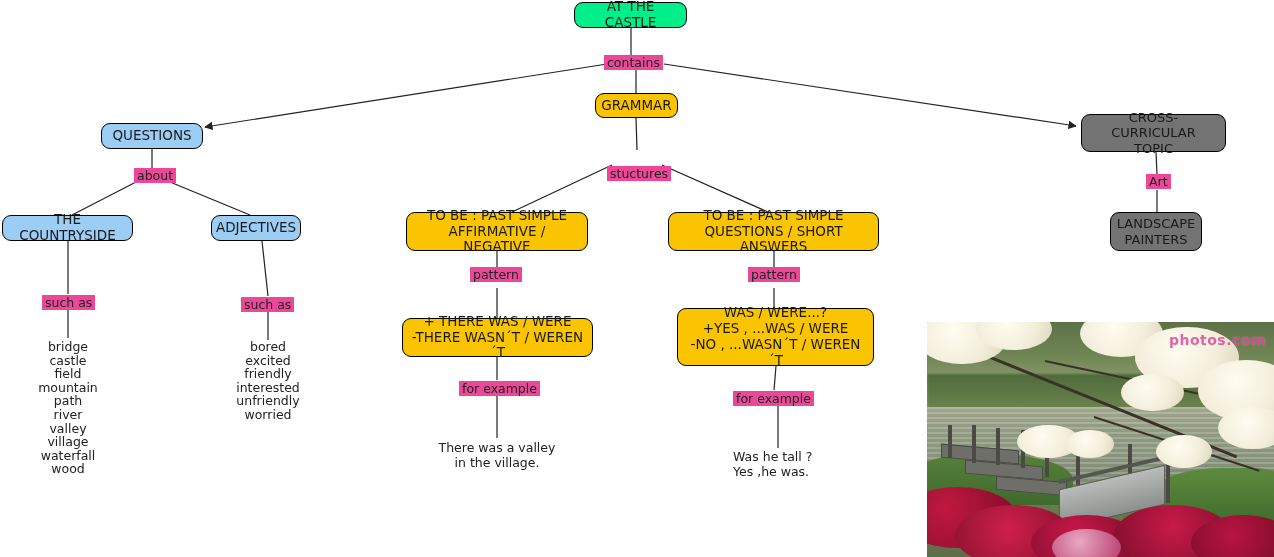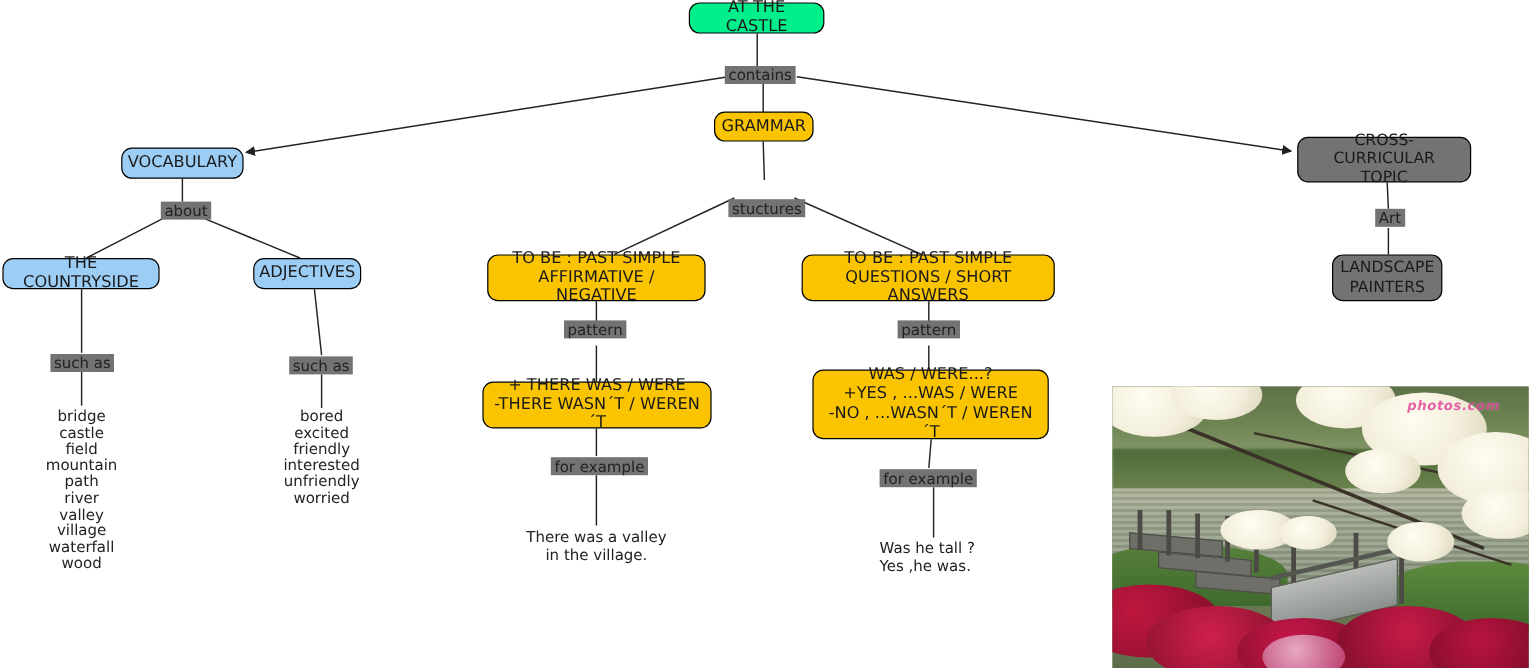--- a/index.html
+++ b/index.html
@@ -29,21 +29,21 @@
   }
   .node.green{background:#00ef8b;font-size:13.5px;}
   .node.blue{background:#9ccdf5;font-size:13.5px;}
   .node.gold{background:#fac400;font-size:13.5px;}
   .node.pink{background:#737373;font-size:13px;}
 
   .linklabel{
     position:absolute;
     font-size:12.5px;
     color:#222222;
-    background:#737373;
+    background:#ec4899;
     padding:0 3px;
     white-space:nowrap;
     text-align:right;
   }
   .listblock{
     position:absolute;
     font-size:12.5px;
     color:#222222;
     line-height:13.6px;
     text-align:center;
@@ -112,26 +112,25 @@
     position:absolute;border-radius:50%;
   }
   #photo .blossom{
     position:absolute;border-radius:50%;
     background:radial-gradient(circle at 40% 35%,#fffdf1 0%,#f3eedb 55%,#d8d3b8 100%);
   }
   #photo .branch{
     position:absolute;background:#3a3228;transform-origin:left center;
   }
   #photo .watermark{
-    position:absolute;right:24px;top:10px;
-    font-size:11px;font-weight:bold;letter-spacing:.5px;
+    position:absolute;right:8px;top:10px;
+    font-size:14px;font-weight:bold;letter-spacing:.5px;
     color:#e0489a;opacity:.85;
     text-shadow:0 0 2px rgba(255,255,255,.35);
     font-family:"DejaVu Sans","Liberation Sans",sans-serif;
-    font-style:italic;
   }
 </style>
 </head>
 <body>
 
 <div id="stage">
 
   <svg id="links" viewBox="0 0 1274 557">
     <defs>
       <marker id="arrow" viewBox="0 0 10 10" refX="9" refY="5" markerWidth="7" markerHeight="7" orient="auto-start-reverse">
@@ -180,21 +179,21 @@
       <line x1="776" y1="366" x2="774" y2="390"></line>
       <line x1="778" y1="406" x2="778" y2="448"></line>
 
       <line x1="1156" y1="152" x2="1157" y2="174"></line>
       <line x1="1157" y1="190" x2="1157" y2="212"></line>
     </g>
   </svg>
 
   <div class="node green" style="left:574px;top:2px;width:113px;height:26px;">AT THE CASTLE</div>
 
-  <div class="node blue" style="left:101px;top:123px;width:102px;height:26px;">VOCABULARY</div>
+  <div class="node blue" style="left:101px;top:123px;width:102px;height:26px;">QUESTIONS</div>
 
   <div class="node gold" style="left:595px;top:93px;width:83px;height:25px;">GRAMMAR</div>
 
   <div class="node pink" style="left:1081px;top:114px;width:145px;height:38px;">CROSS-CURRICULAR
 TOPIC</div>
 
   <div class="node blue" style="left:2px;top:215px;width:131px;height:26px;text-align:center;">THE COUNTRYSIDE</div>
 
   <div class="node blue" style="left:211px;top:215px;width:90px;height:26px;">ADJECTIVES</div>
 

